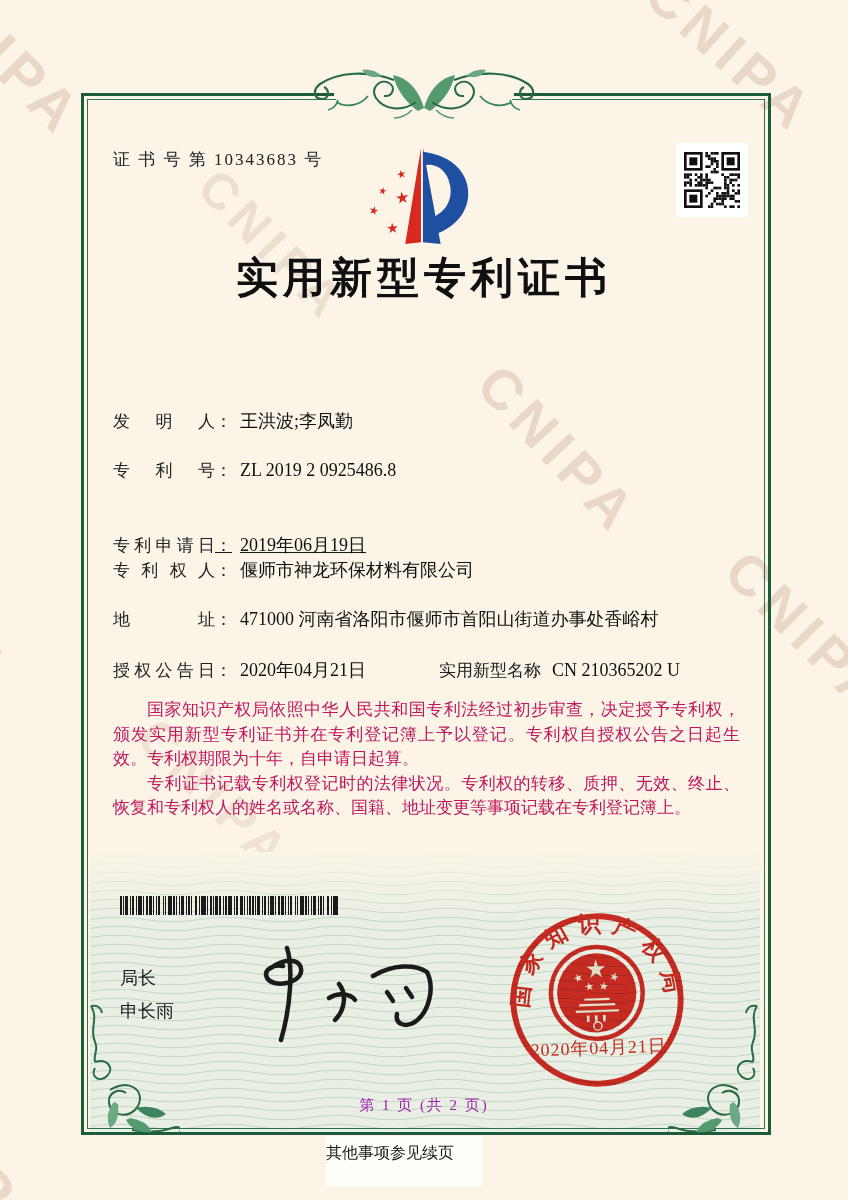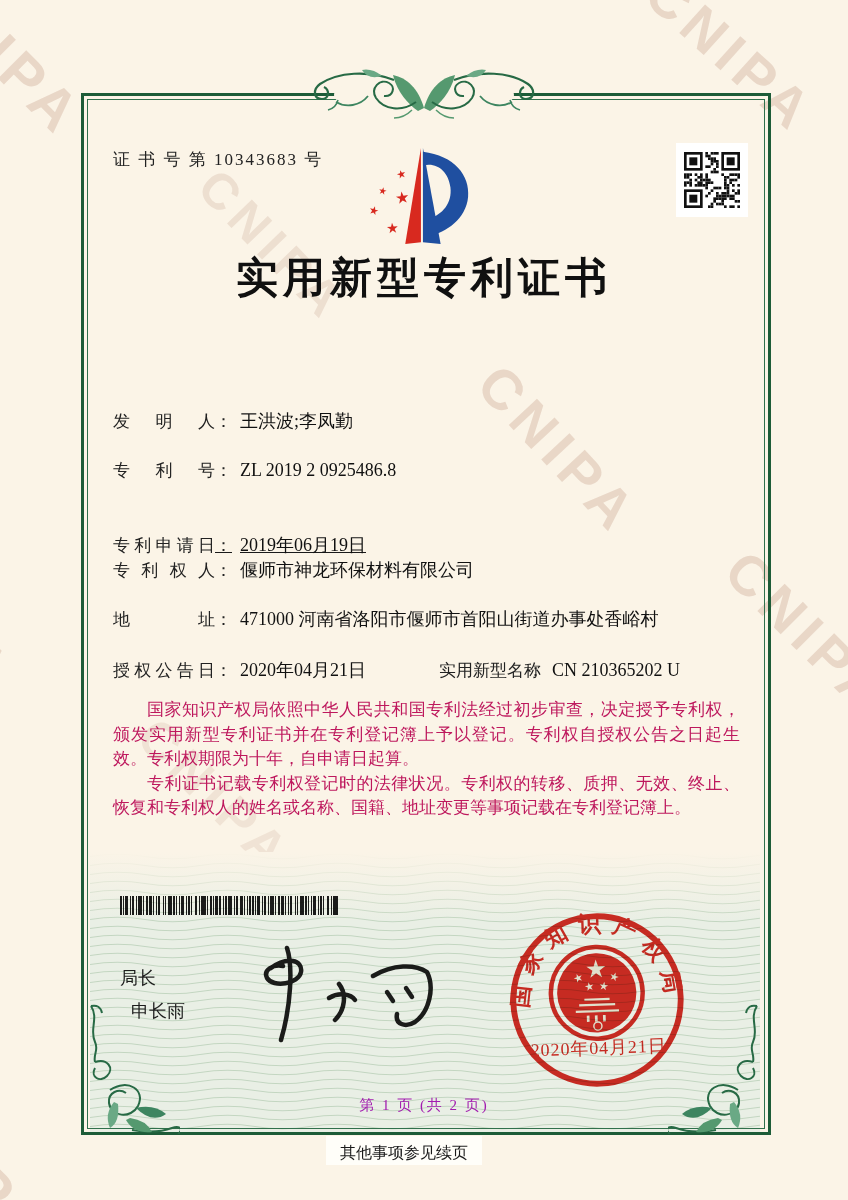--- a/index.html
+++ b/index.html
@@ -43,25 +43,25 @@
           text-align:justify;text-align-last:justify;vertical-align:bottom;}
   .fcolon{font-size:17px;color:#222;margin-right:8px;}
   .fvalue{font-size:18px;color:#111;}
   .gap{display:inline-block;width:73px;}
   
   .paras{left:113px;top:698px;width:627px;font-size:17px;line-height:24.6px;
          text-align:justify;color:#be185d;}
   .paras p{margin:0;text-indent:2em;}
   
   .sig-title{left:120px;top:966px;font-size:18px;font-family:var(--sans);color:#1c1c1c;}
-  .sig-name{left:131px;top:999px;font-size:18px;font-family:var(--sans);color:#1c1c1c;}
+  .sig-name{left:120px;top:999px;font-size:18px;font-family:var(--sans);color:#1c1c1c;}
   .page-info{left:0;right:0;top:1096px;text-align:center;font-size:15px;
              letter-spacing:2px;color:#a21caf;}
-  .note-box{left:326px;top:1136px;width:156px;height:29px;line-height:33px;
-            background:#fffef9;text-align:center;font-size:16px;color:#1a1a1a;}
+  .note-box{left:326px;top:1136px;width:156px;height:51px;line-height:33px;
+            background:#fffef9;font-size:16px;color:#1a1a1a;}
   .seal{mix-blend-mode:multiply;opacity:.96;}
   .flip{transform:scaleX(-1);}
 </style>
 </head>
 <body>
 
 <div class="page">
 
   <span class="wm wm1">CNIPA</span>
   <span class="wm wm2">CNIPA</span>

